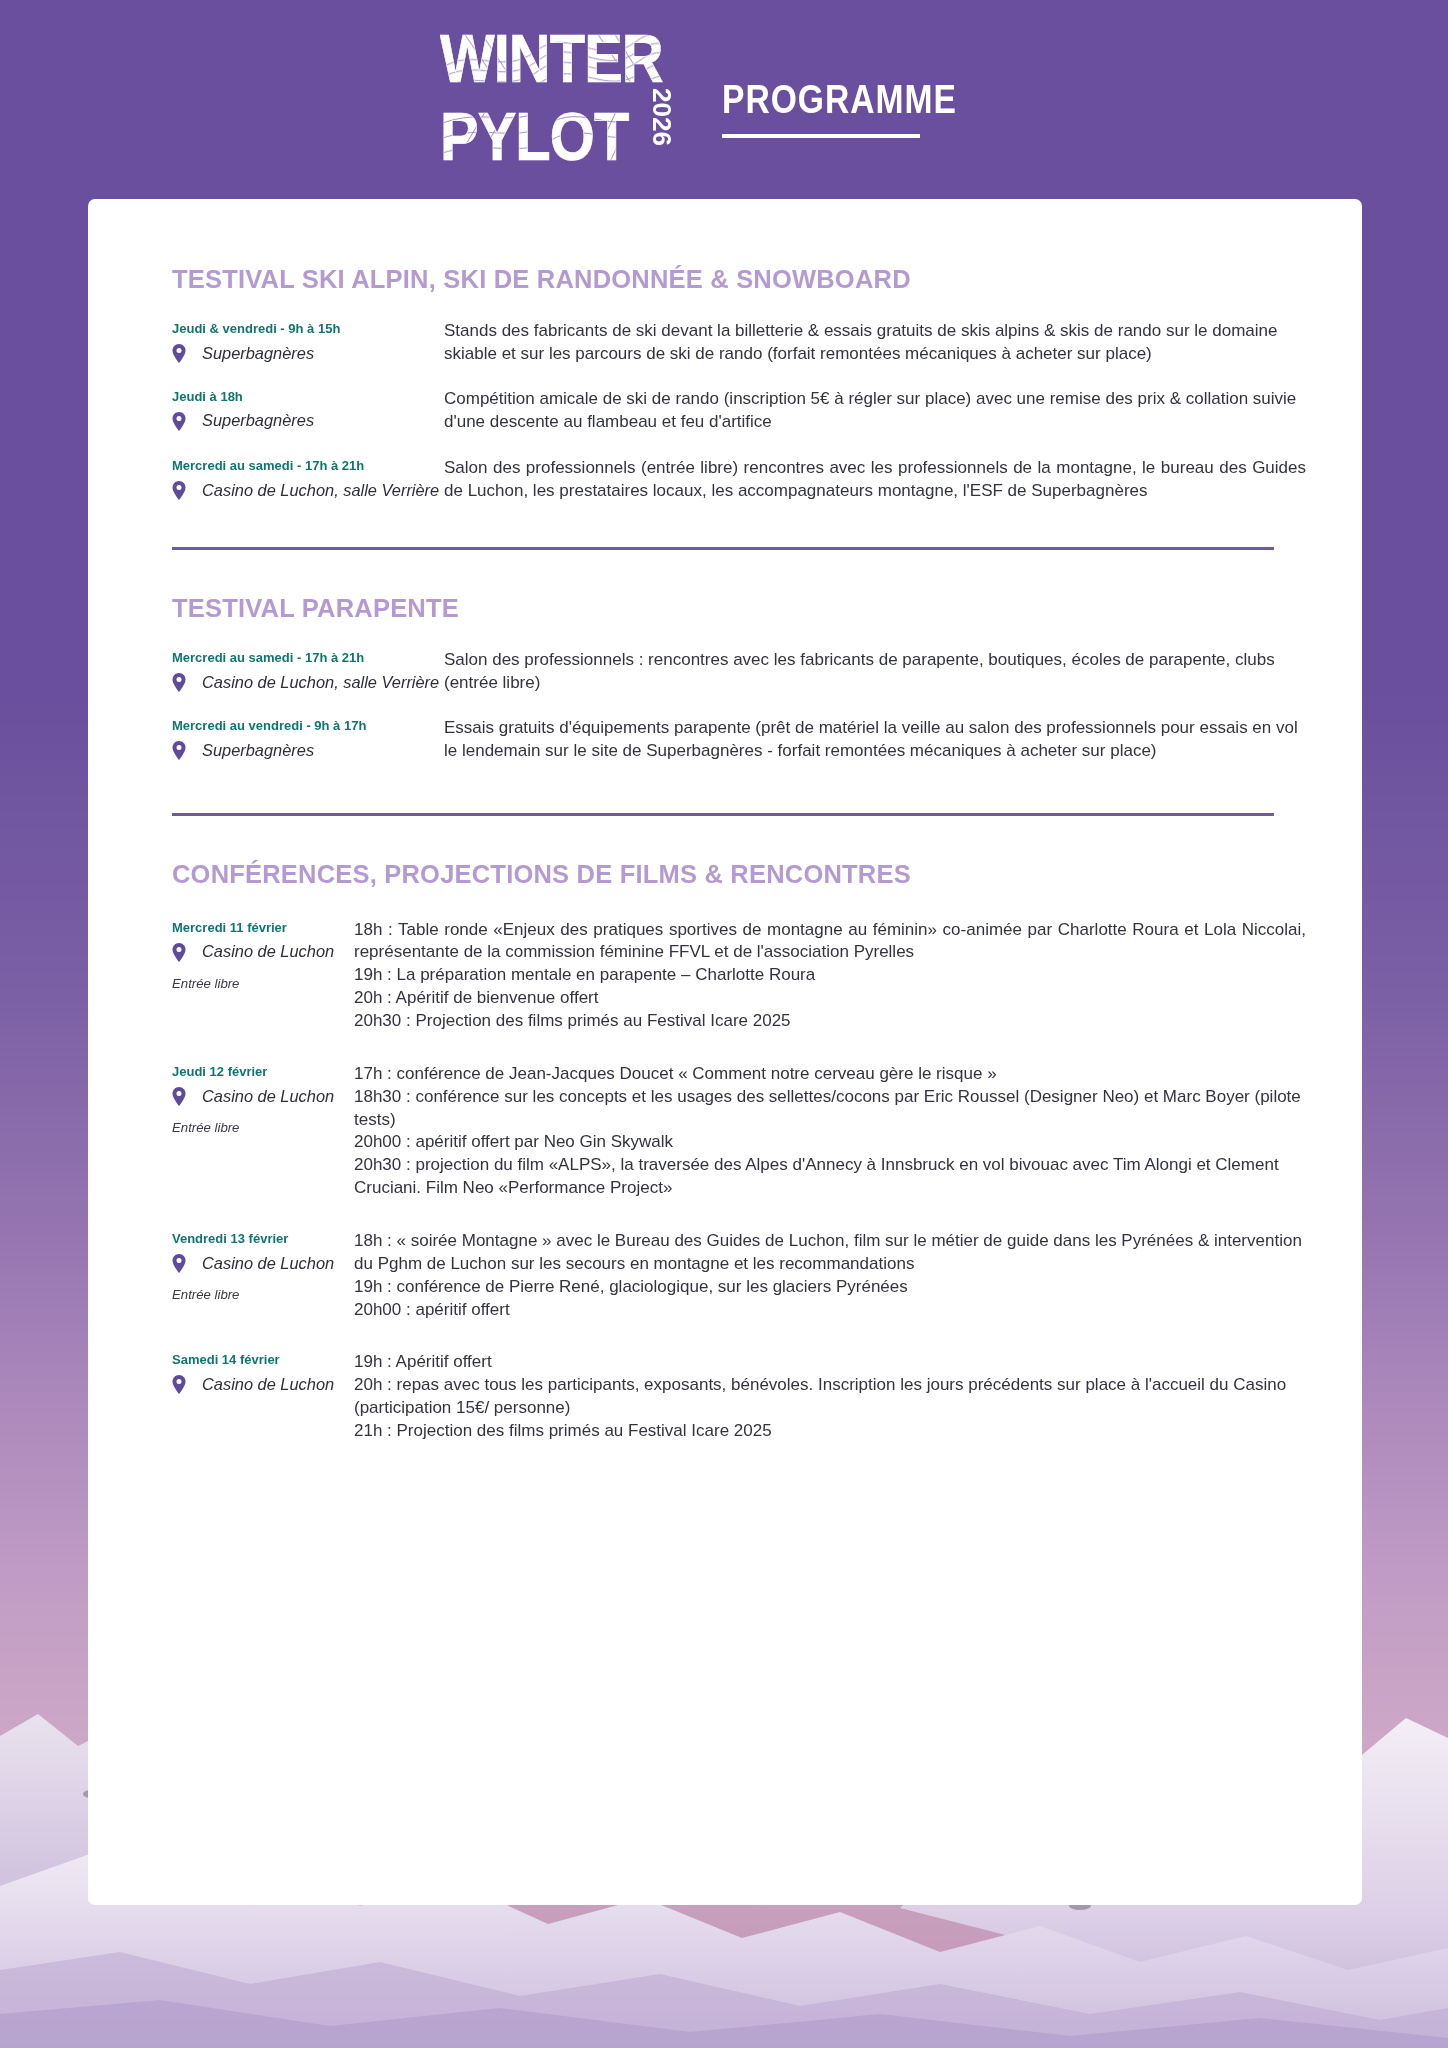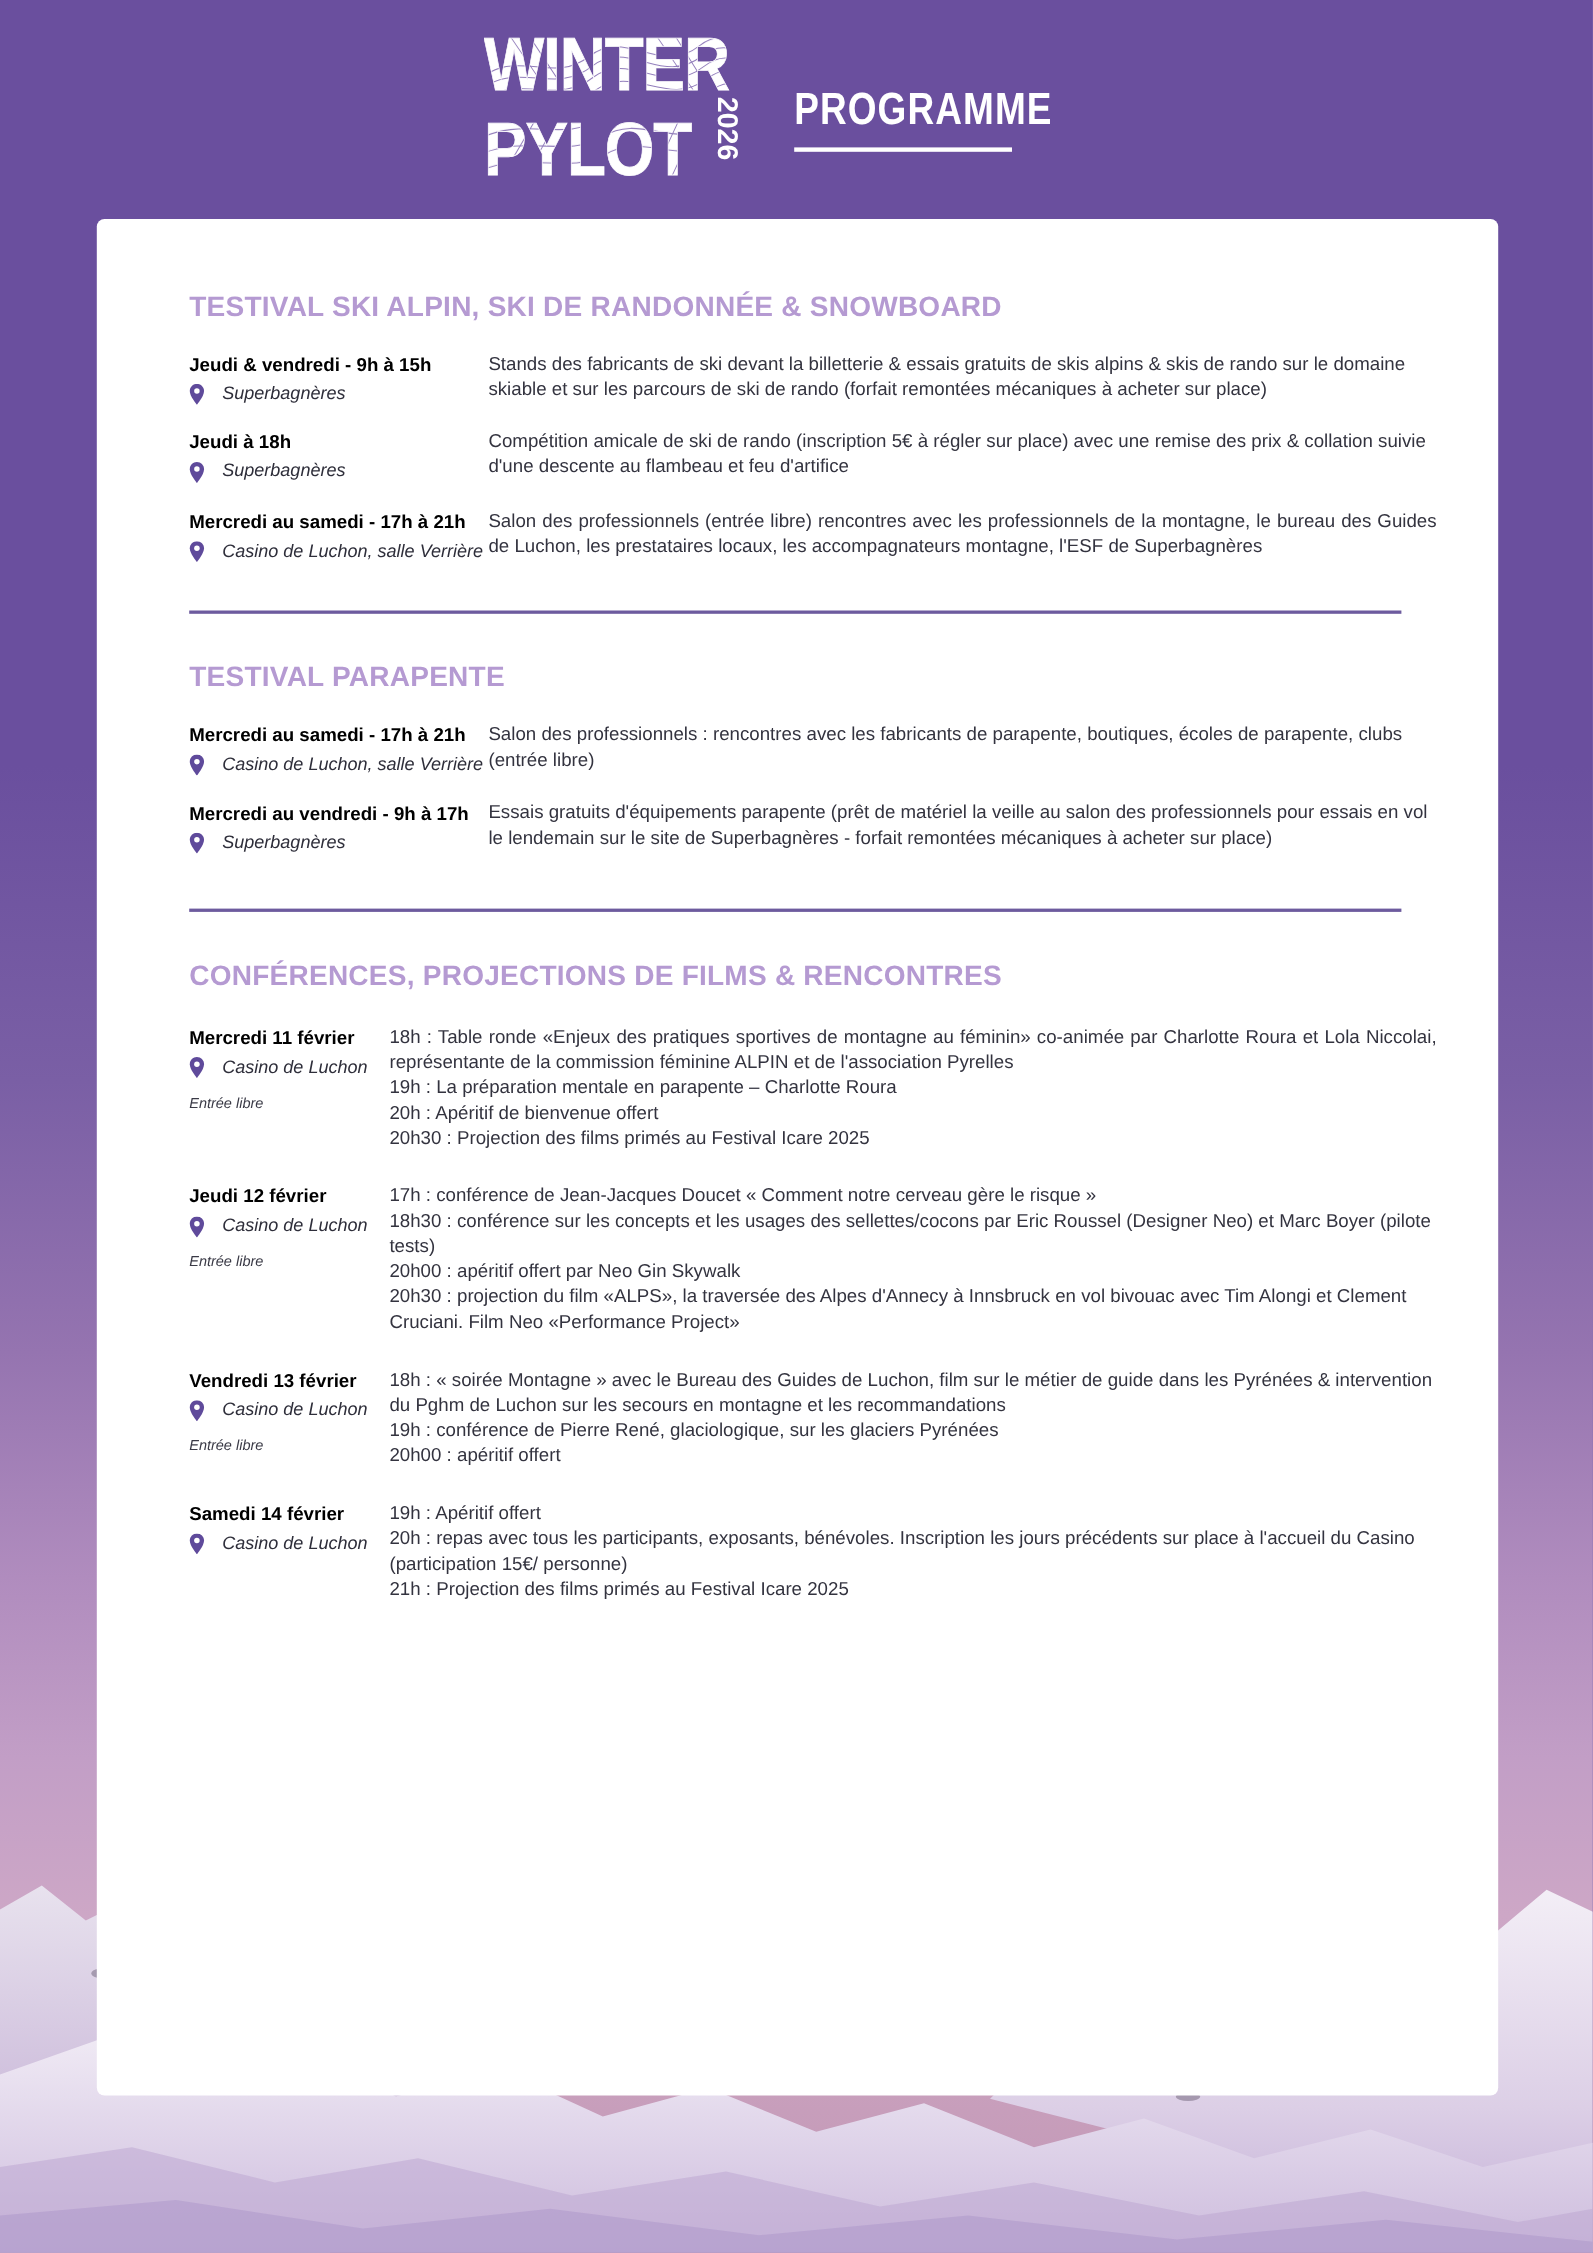--- a/index.html
+++ b/index.html
@@ -116,22 +116,22 @@
   .entry {
     display: flex;
     align-items: flex-start;
     margin-left: 32px;
   }
 
   .entry-left { flex: 0 0 auto; padding-top: 1px; }
 
   .entry-when {
     font-weight: 700;
-    font-size: 17px;
-    color: #000000;
+    font-size: 13px;
+    color: #0f766e;
     white-space: nowrap;
     line-height: 1.28;
   }
 
   .entry-where {
     display: flex;
     align-items: center;
     gap: 16px;
     margin-top: 6px;
   }
@@ -364,21 +364,21 @@
             <div class="entry-where">
               <svg class="pin-icon" viewBox="0 0 14 19">
 <path d="M7 0C3.4 0 0.5 2.9 0.5 6.5C0.5 11.3 7 19 7 19S13.5 11.3 13.5 6.5C13.5 2.9 10.6 0 7 0Z" fill="#5f4a9b"></path>
 <circle cx="7" cy="6.4" r="2.5" fill="#ffffff"></circle>
               </svg>
               <span class="where-text">Casino de Luchon</span>
             </div>
             <div class="entry-free">Entrée libre</div>
           </div>
           <div class="entry-desc just">
-            <p>18h : Table ronde «Enjeux des pratiques sportives de montagne au féminin» co-animée par Charlotte Roura et Lola Niccolai, représentante de la commission féminine ALPIN et de l'association Pyrelles</p>
+            <p>18h : Table ronde «Enjeux des pratiques sportives de montagne au féminin» co-animée par Charlotte Roura et Lola Niccolai, représentante de la commission féminine FFVL et de l'association Pyrelles</p>
             <p>19h : La préparation mentale en parapente – Charlotte Roura</p>
             <p>20h : Apéritif de bienvenue offert</p>
             <p>20h30 : Projection des films primés au Festival Icare 2025</p>
           </div>
         </div>
         <div class="entry">
           <div class="entry-left">
             <div class="entry-when">Jeudi 12 février</div>
             <div class="entry-where">
               <svg class="pin-icon" viewBox="0 0 14 19">

